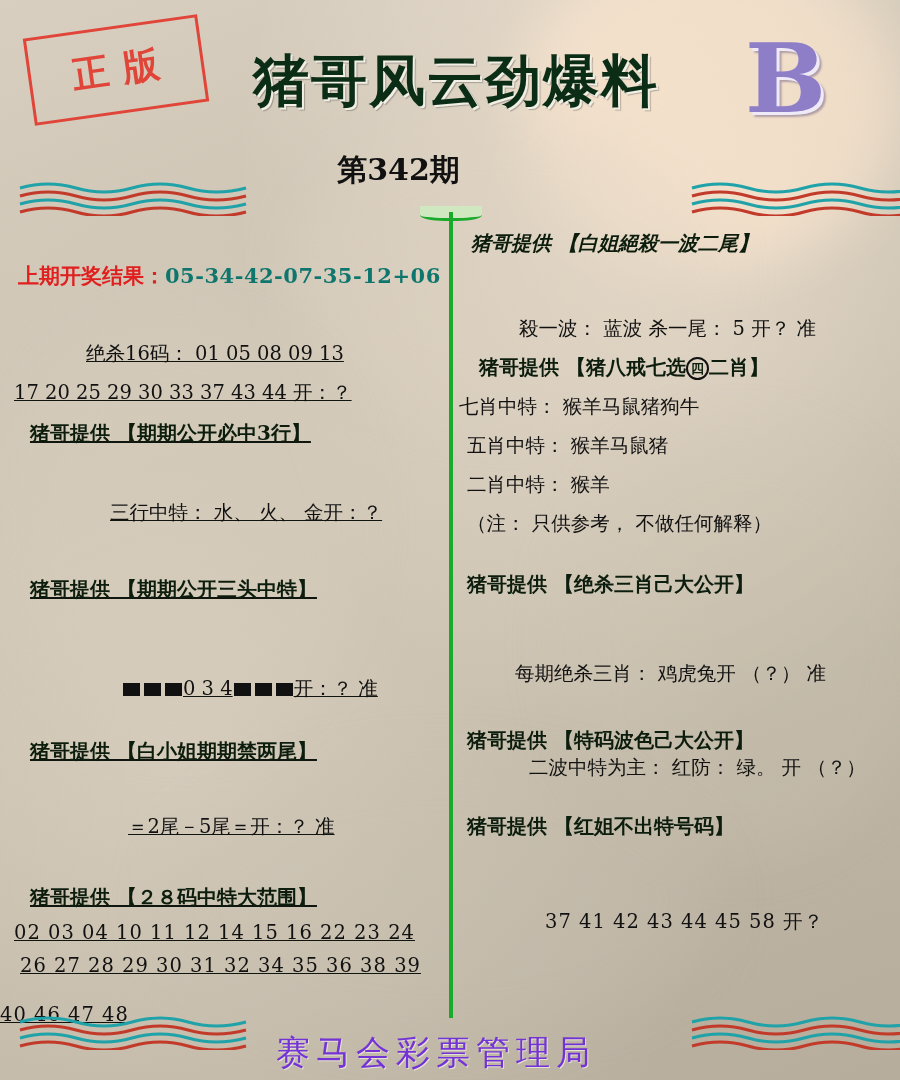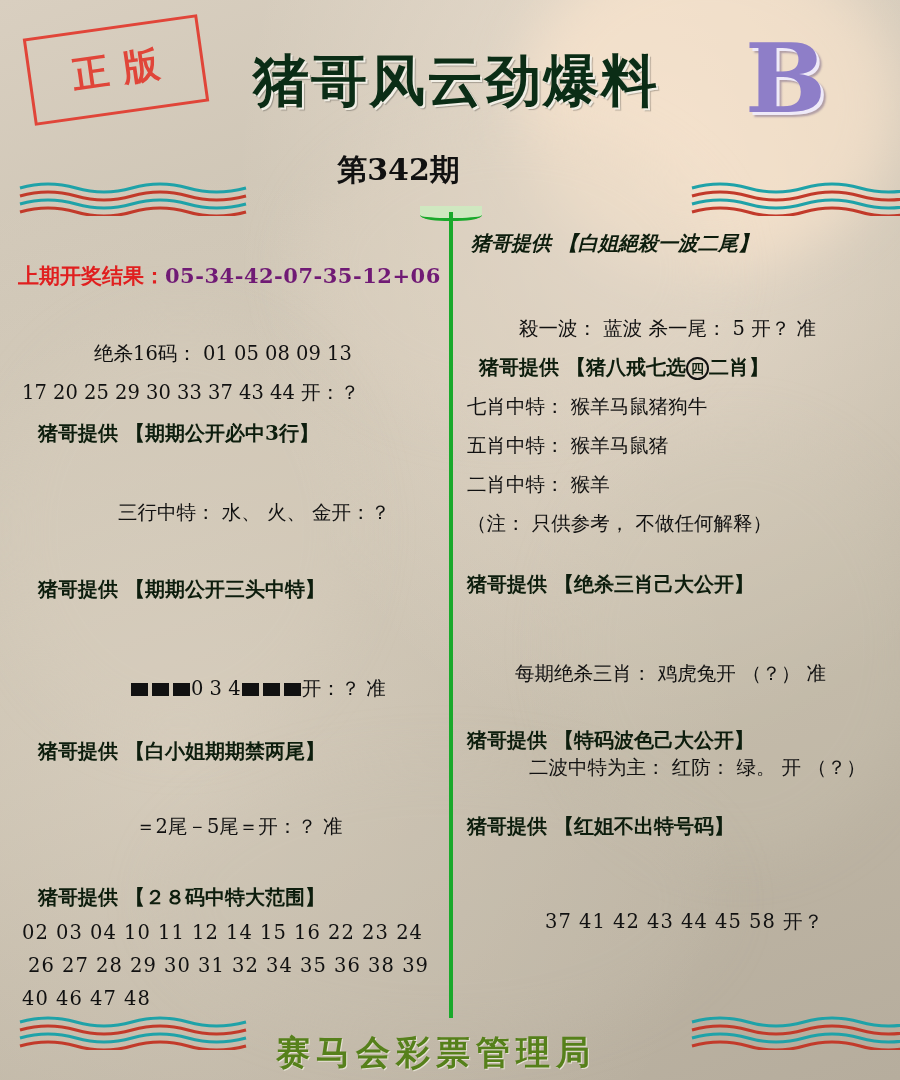--- a/index.html
+++ b/index.html
@@ -61,37 +61,37 @@
   .topcap{
     position:absolute;left:420px;top:206px;width:62px;height:12px;
     background:#cfe8c0;border-bottom:3px solid #19a92b;border-radius:0 0 40% 40%;
   }
 
   .result{
     position:absolute;left:18px;top:262px;font-size:21px;font-weight:bold;
     color:#e01f1f;white-space:nowrap;font-family:"DejaVu Serif",serif;
   }
   .result .lbl{color:#e01f1f;}
-  .result .nums{color:#701a75;letter-spacing:.5px;}
+  .result .nums{color:#0f766e;letter-spacing:.5px;}
 
   .col{position:absolute;top:212px;}
-  .colL{left:8px;width:449px;}
+  .colL{left:0;width:449px;text-decoration:underline;}
   .colR{left:453px;width:447px;}
 
   .blk{position:relative;font-family:"DejaVu Serif",serif;}
   .hd{font-size:20px;font-weight:bold;color:#0d1d0d;white-space:nowrap;}
   .ln{font-size:19.5px;color:#111;}
   .mono-nums{font-size:19.5px;letter-spacing:1px;}
   .bar{display:inline-block;width:17px;height:11px;background:#111;margin:0 1px;
        border-top:2px solid #111;}
   .barset{display:inline-flex;align-items:center;gap:2px;vertical-align:middle;}
   .footer{
     position:absolute;left:0;top:1030px;width:872px;text-align:center;
-    font-family:"DejaVu Serif",serif;font-weight:bold;font-size:34px;
-    color:#4d7c0f;letter-spacing:6px;
+    font-family:"DejaVu Serif",serif;font-weight:normal;font-size:34px;
+    color:#6d28d9;letter-spacing:6px;
     text-shadow:1px 1px 0 #e9e5d8;opacity:.92;
   }
   .circ{
     display:inline-block;width:19px;height:19px;border:2px solid #111;border-radius:50%;
     font-size:13px;line-height:19px;text-align:center;vertical-align:1px;font-weight:bold;
   }
 </style>
 </head>
 <body>
 
@@ -157,36 +157,36 @@
 
     <div class="blk" style="margin-top:36px;">
       <div class="hd" style="padding-left:30px;">猪哥提供 【白小姐期期禁两尾】</div>
       <div class="ln" style="padding-left:128px;margin-top:48px;">＝2尾－5尾＝开：？ 准</div>
     </div>
 
     <div class="blk" style="margin-top:44px;">
       <div class="hd" style="padding-left:30px;">猪哥提供 【２８码中特大范围】</div>
       <div class="ln mono-nums" style="padding-left:14px;margin-top:10px;">02 03 04 10 11 12 14 15 16 22 23 24</div>
       <div class="ln mono-nums" style="padding-left:20px;margin-top:10px;">26 27 28 29 30 31 32 34 35 36 38 39</div>
-      <div class="ln mono-nums" style="padding-left:14px;margin-top:10px;">40 46 47 48</div>
+      <div class="ln mono-nums" style="padding-left:0;margin-top:26px;">40 46 47 48</div>
     </div>
   </div>
 
   <div class="col colR">
 
     <div class="blk" style="margin-top:18px;">
       <div class="hd" style="padding-left:18px;font-style:italic;">猪哥提供 【白姐絕殺一波二尾】</div>
       <div class="ln" style="padding-left:66px;margin-top:58px;">殺一波： 蓝波 杀一尾： 5 开？ 准</div>
     </div>
 
     <div class="blk" style="margin-top:12px;">
       <div class="hd" style="padding-left:26px;">
         <span>猪哥提供 【猪八戒七选</span><span class="circ">四</span><span>二肖】</span>
       </div>
-      <div class="ln" style="padding-left:14px;margin-top:12px;">七肖中特： 猴羊马鼠猪狗牛</div>
+      <div class="ln" style="padding-left:6px;margin-top:12px;">七肖中特： 猴羊马鼠猪狗牛</div>
       <div class="ln" style="padding-left:14px;margin-top:12px;">五肖中特： 猴羊马鼠猪</div>
       <div class="ln" style="padding-left:14px;margin-top:12px;">二肖中特： 猴羊</div>
       <div class="ln" style="padding-left:14px;margin-top:12px;">（注： 只供参考， 不做任何解释）</div>
     </div>
 
     <div class="blk" style="margin-top:34px;">
       <div class="hd" style="padding-left:14px;">猪哥提供 【绝杀三肖己大公开】</div>
       <div class="ln" style="padding-left:62px;margin-top:62px;">每期绝杀三肖： 鸡虎兔开 （？） 准</div>
     </div>
 

